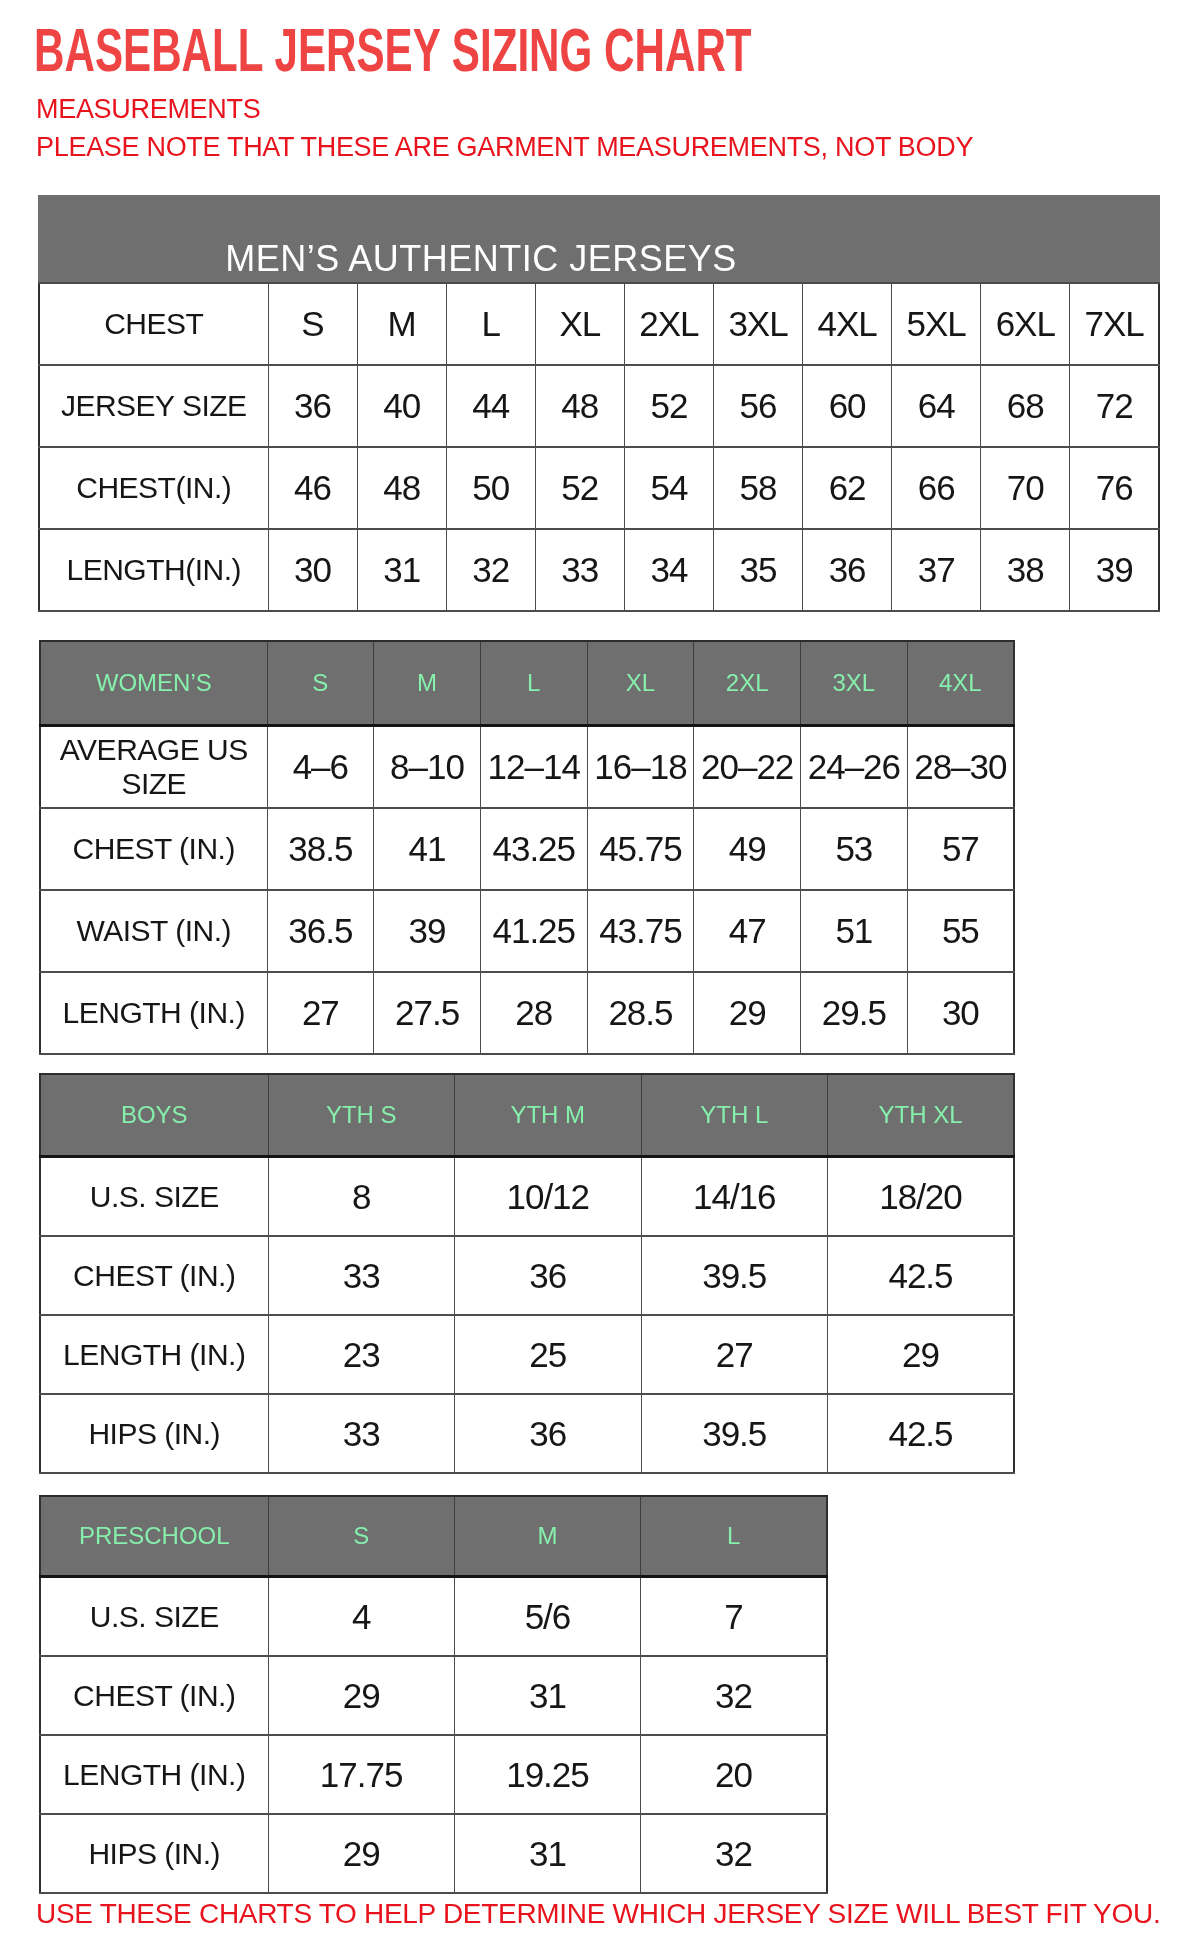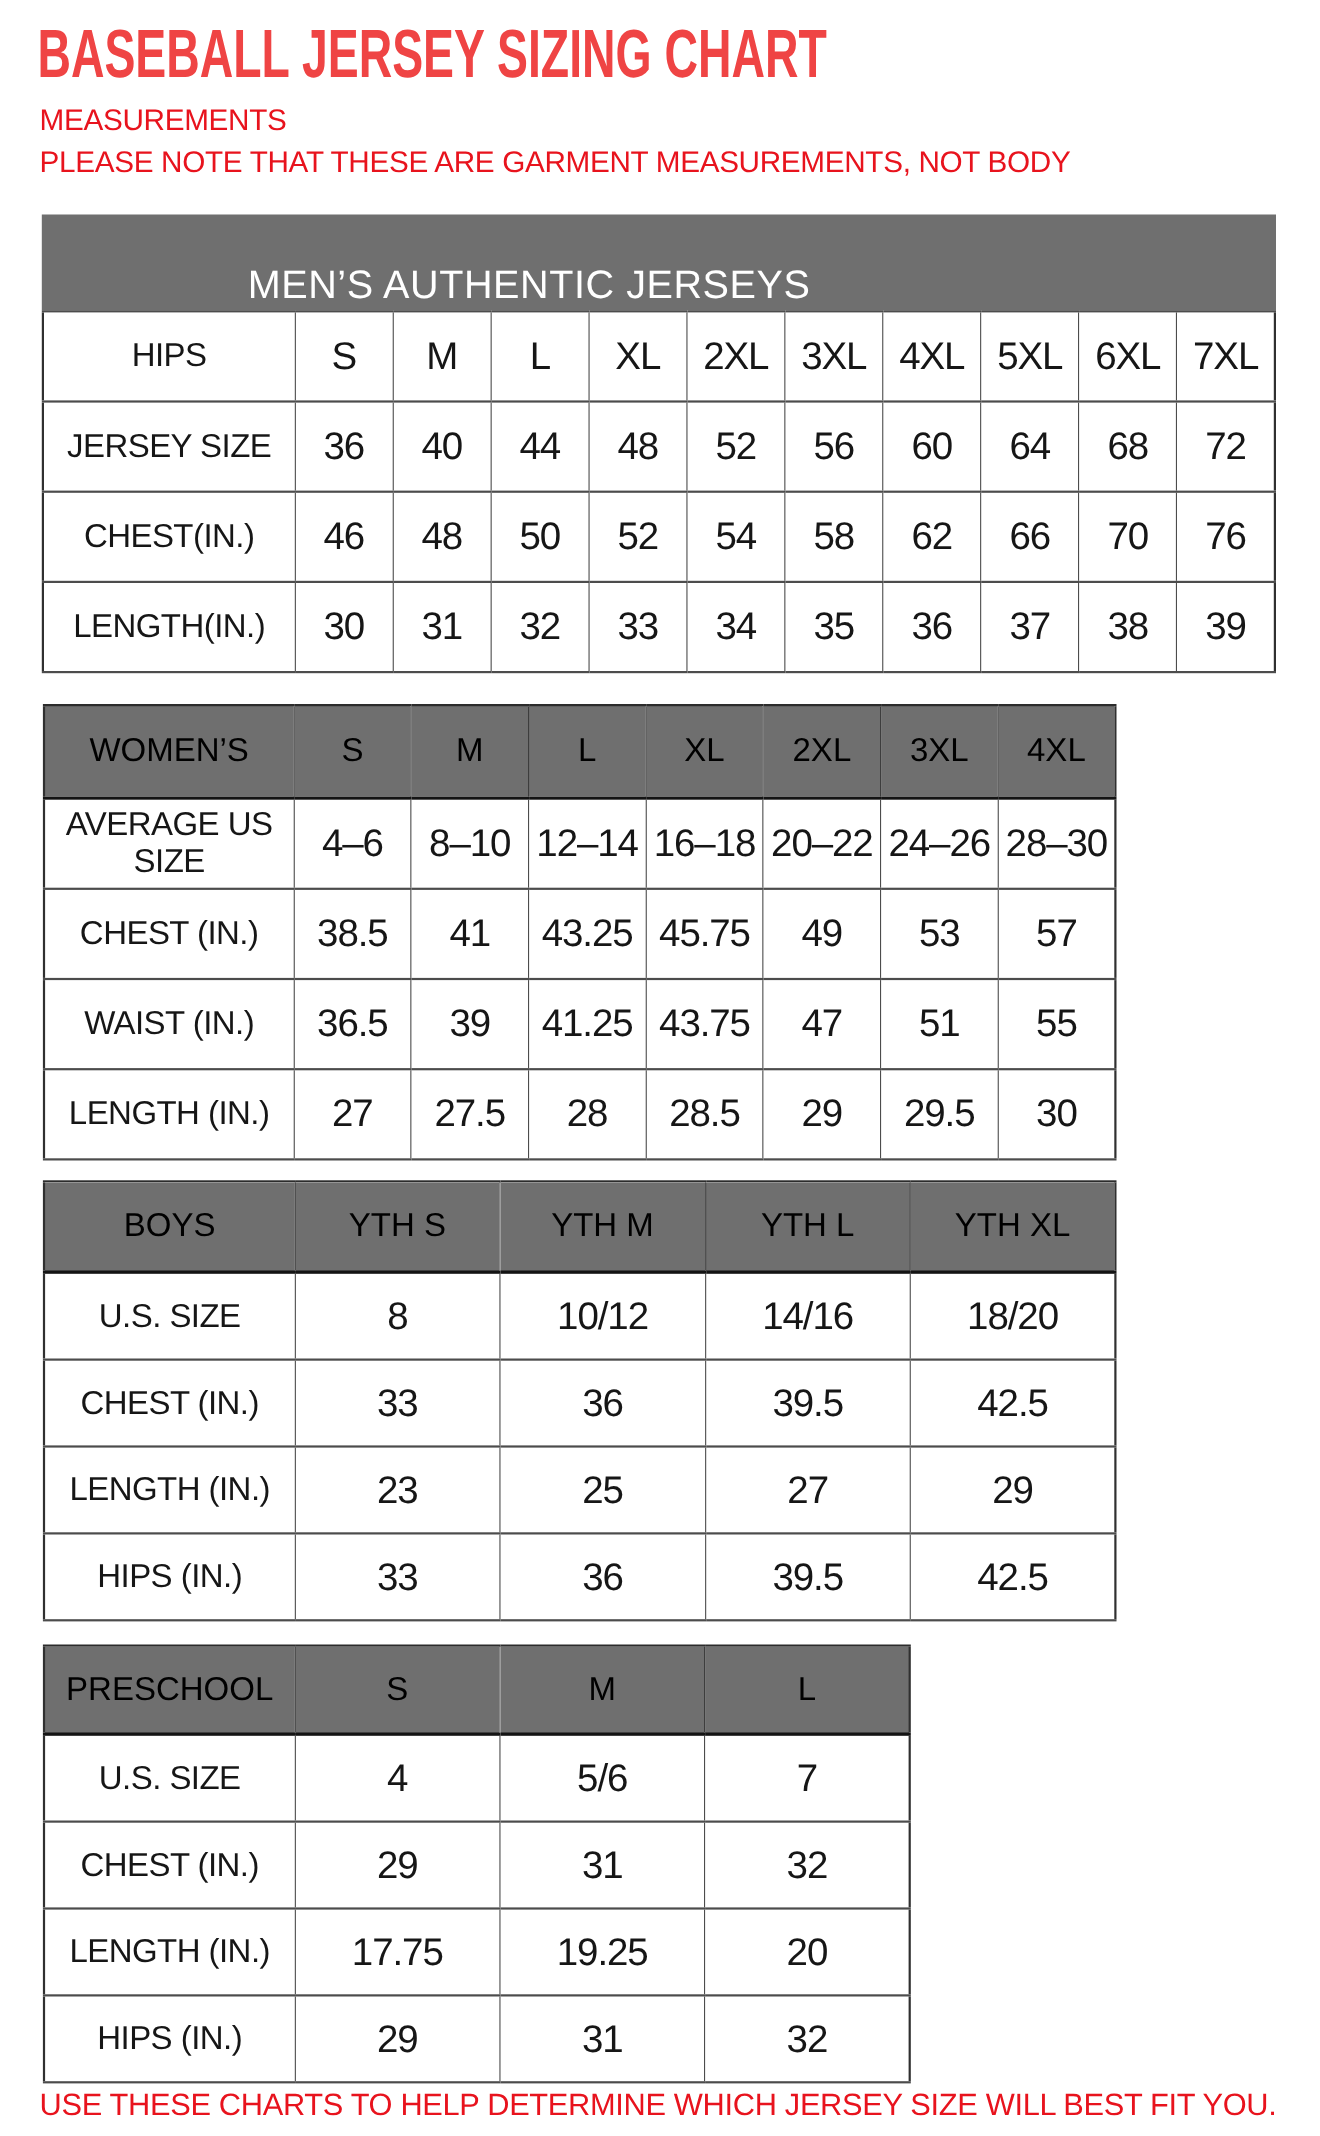--- a/index.html
+++ b/index.html
@@ -33,21 +33,21 @@
     background:#fff;border:2px solid #303030;
   }
   .sizing th,.sizing td{
     border:1px solid var(--border);border-top-width:2px;border-bottom-width:2px;
     text-align:center;vertical-align:middle;font-weight:normal;padding:0 6px;
     overflow:hidden;
   }
   .sizing td{font-size:35px;letter-spacing:-1px;}
   .sizing tbody th.rowlabel{font-size:30px;letter-spacing:-.5px;line-height:1.12;}
   .sizing thead th{
-    background:var(--gray);color:#000000;font-size:30px;letter-spacing:0;
+    background:var(--gray);color:#86efac;font-size:24px;letter-spacing:0;
     border-color:#3d3d3d;border-top-color:#2c2c2c;
     border-bottom:3px solid #141414;
   }
   
   .mens{left:38px;top:282px;width:1122px;}
   .mens th,.mens td{height:80px;}
   .mens col.c-first{width:229px;}
   
   .womens{left:39px;top:640px;width:976px;}
   .womens thead th{height:82px;}
@@ -93,21 +93,21 @@
         <col>
         <col>
         <col>
         <col>
         <col>
         <col>
         <col>
       </colgroup>
       <tbody>
         <tr>
-          <th class="rowlabel">HIPS</th>
+          <th class="rowlabel">CHEST</th>
           <td>S</td>
           <td>M</td>
           <td>L</td>
           <td>XL</td>
           <td>2XL</td>
           <td>3XL</td>
           <td>4XL</td>
           <td>5XL</td>
           <td>6XL</td>
           <td>7XL</td>

